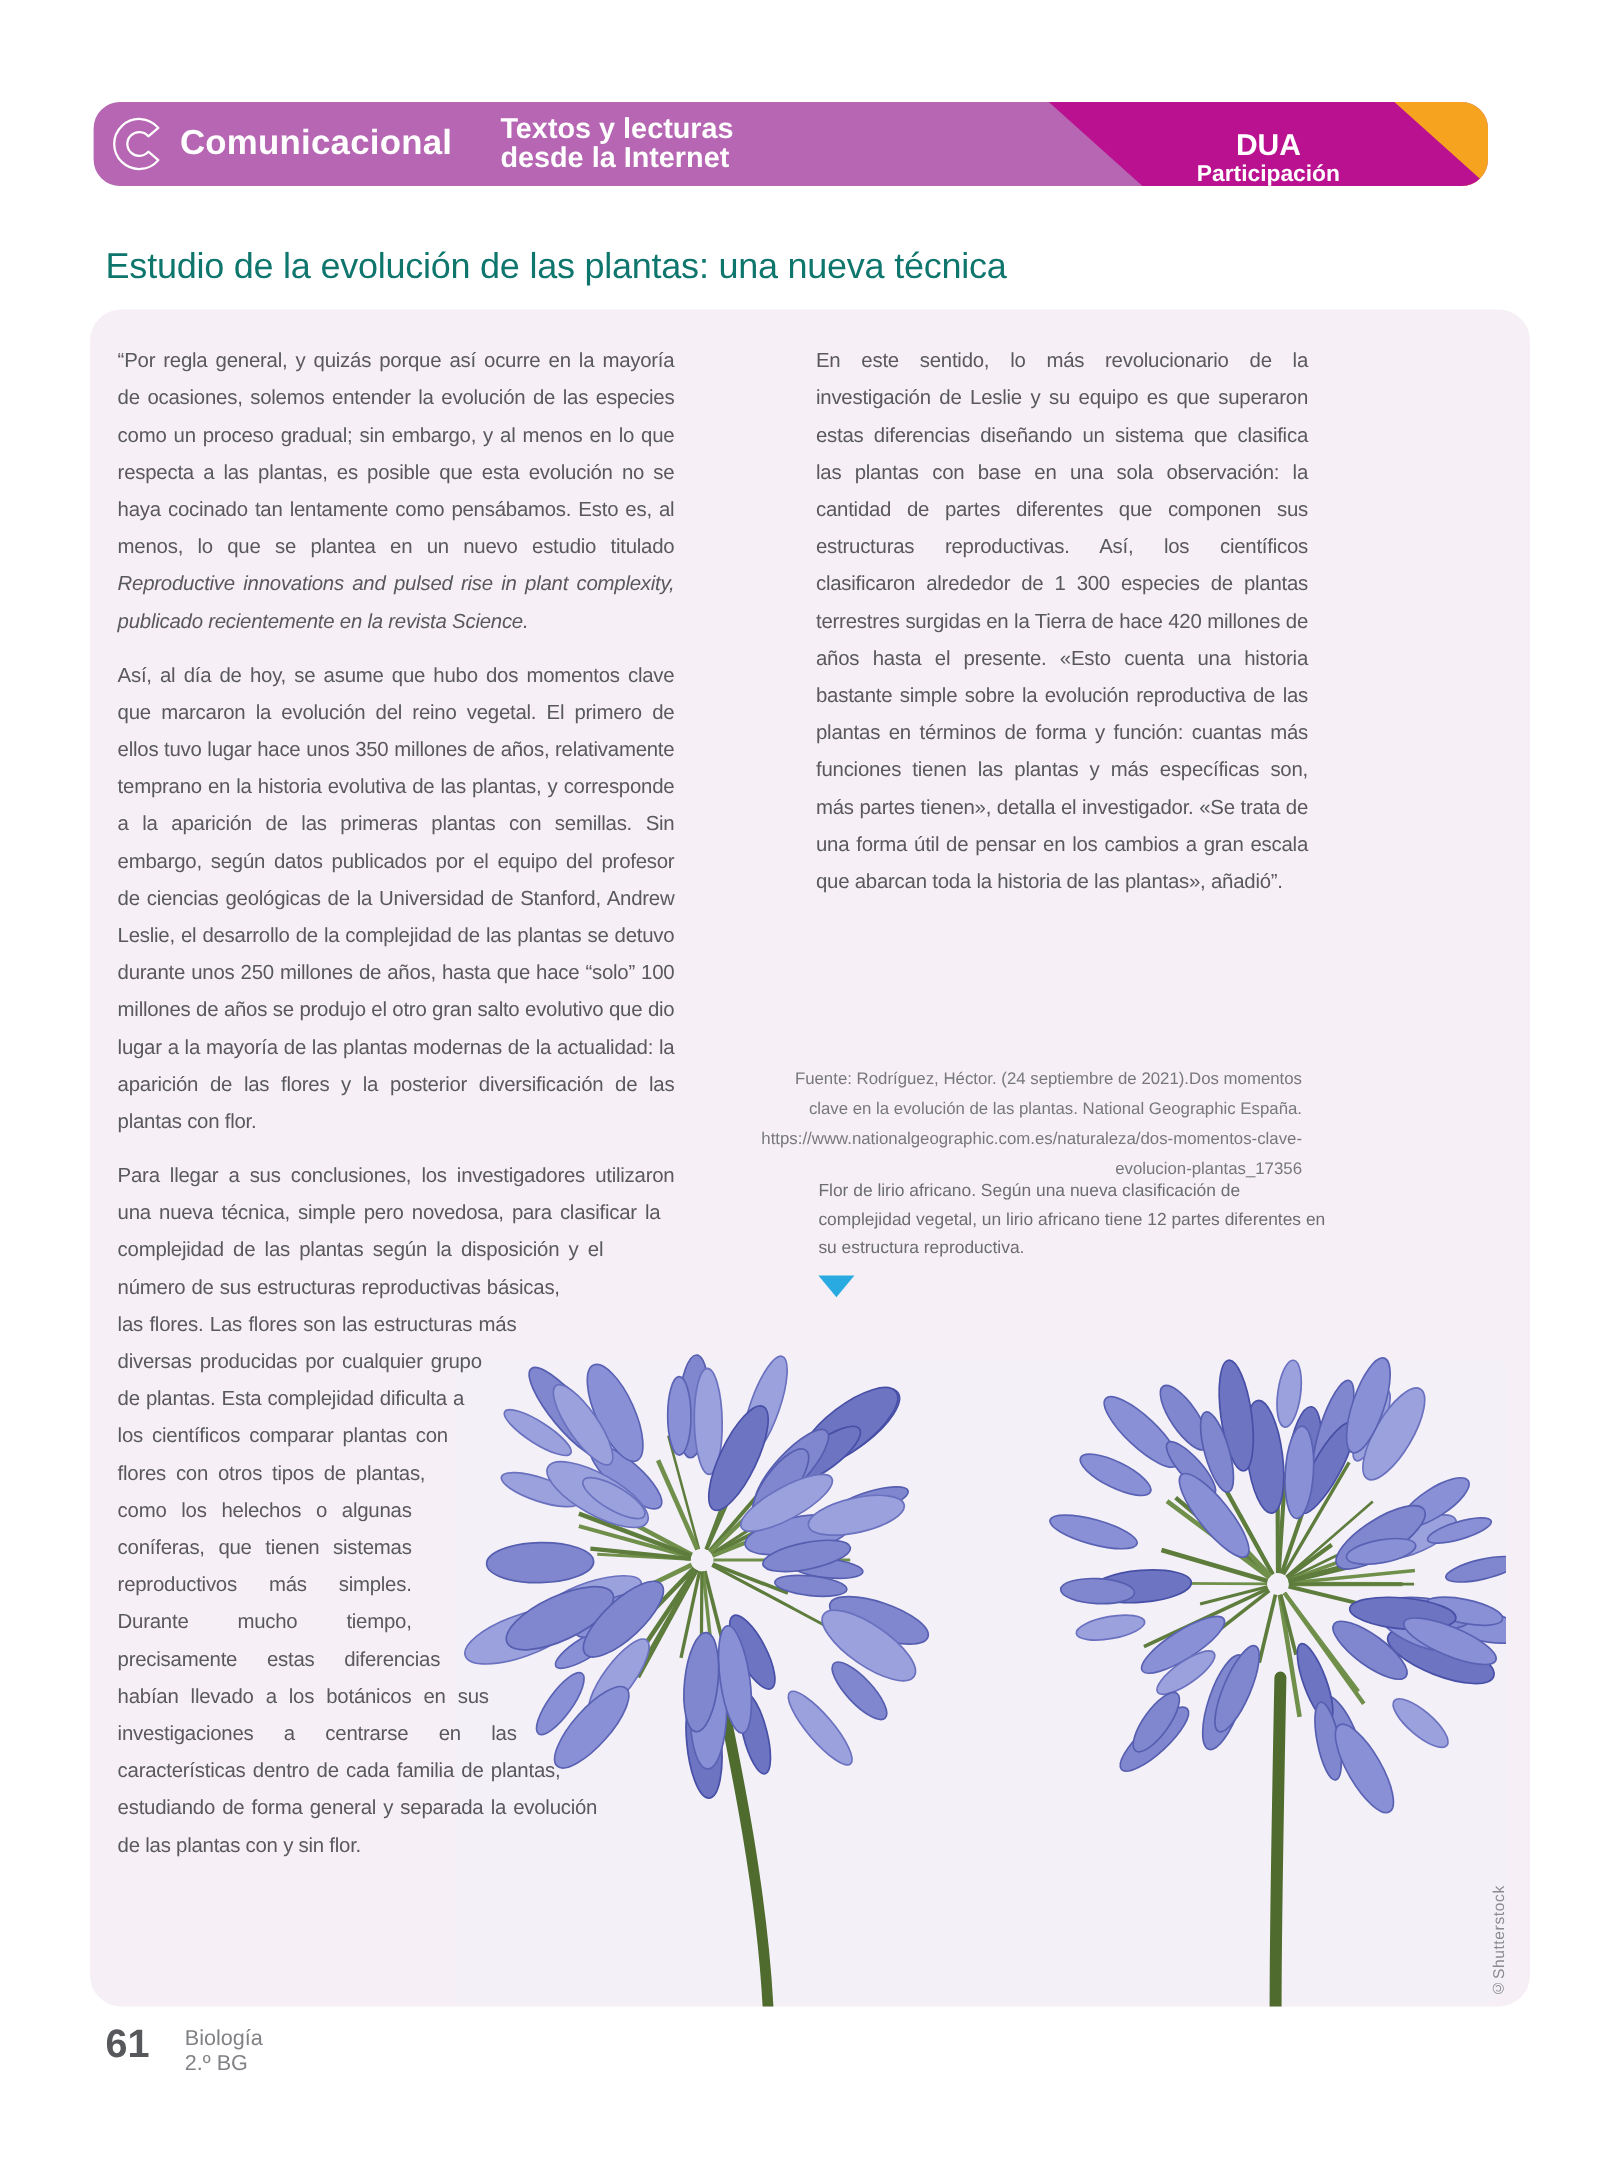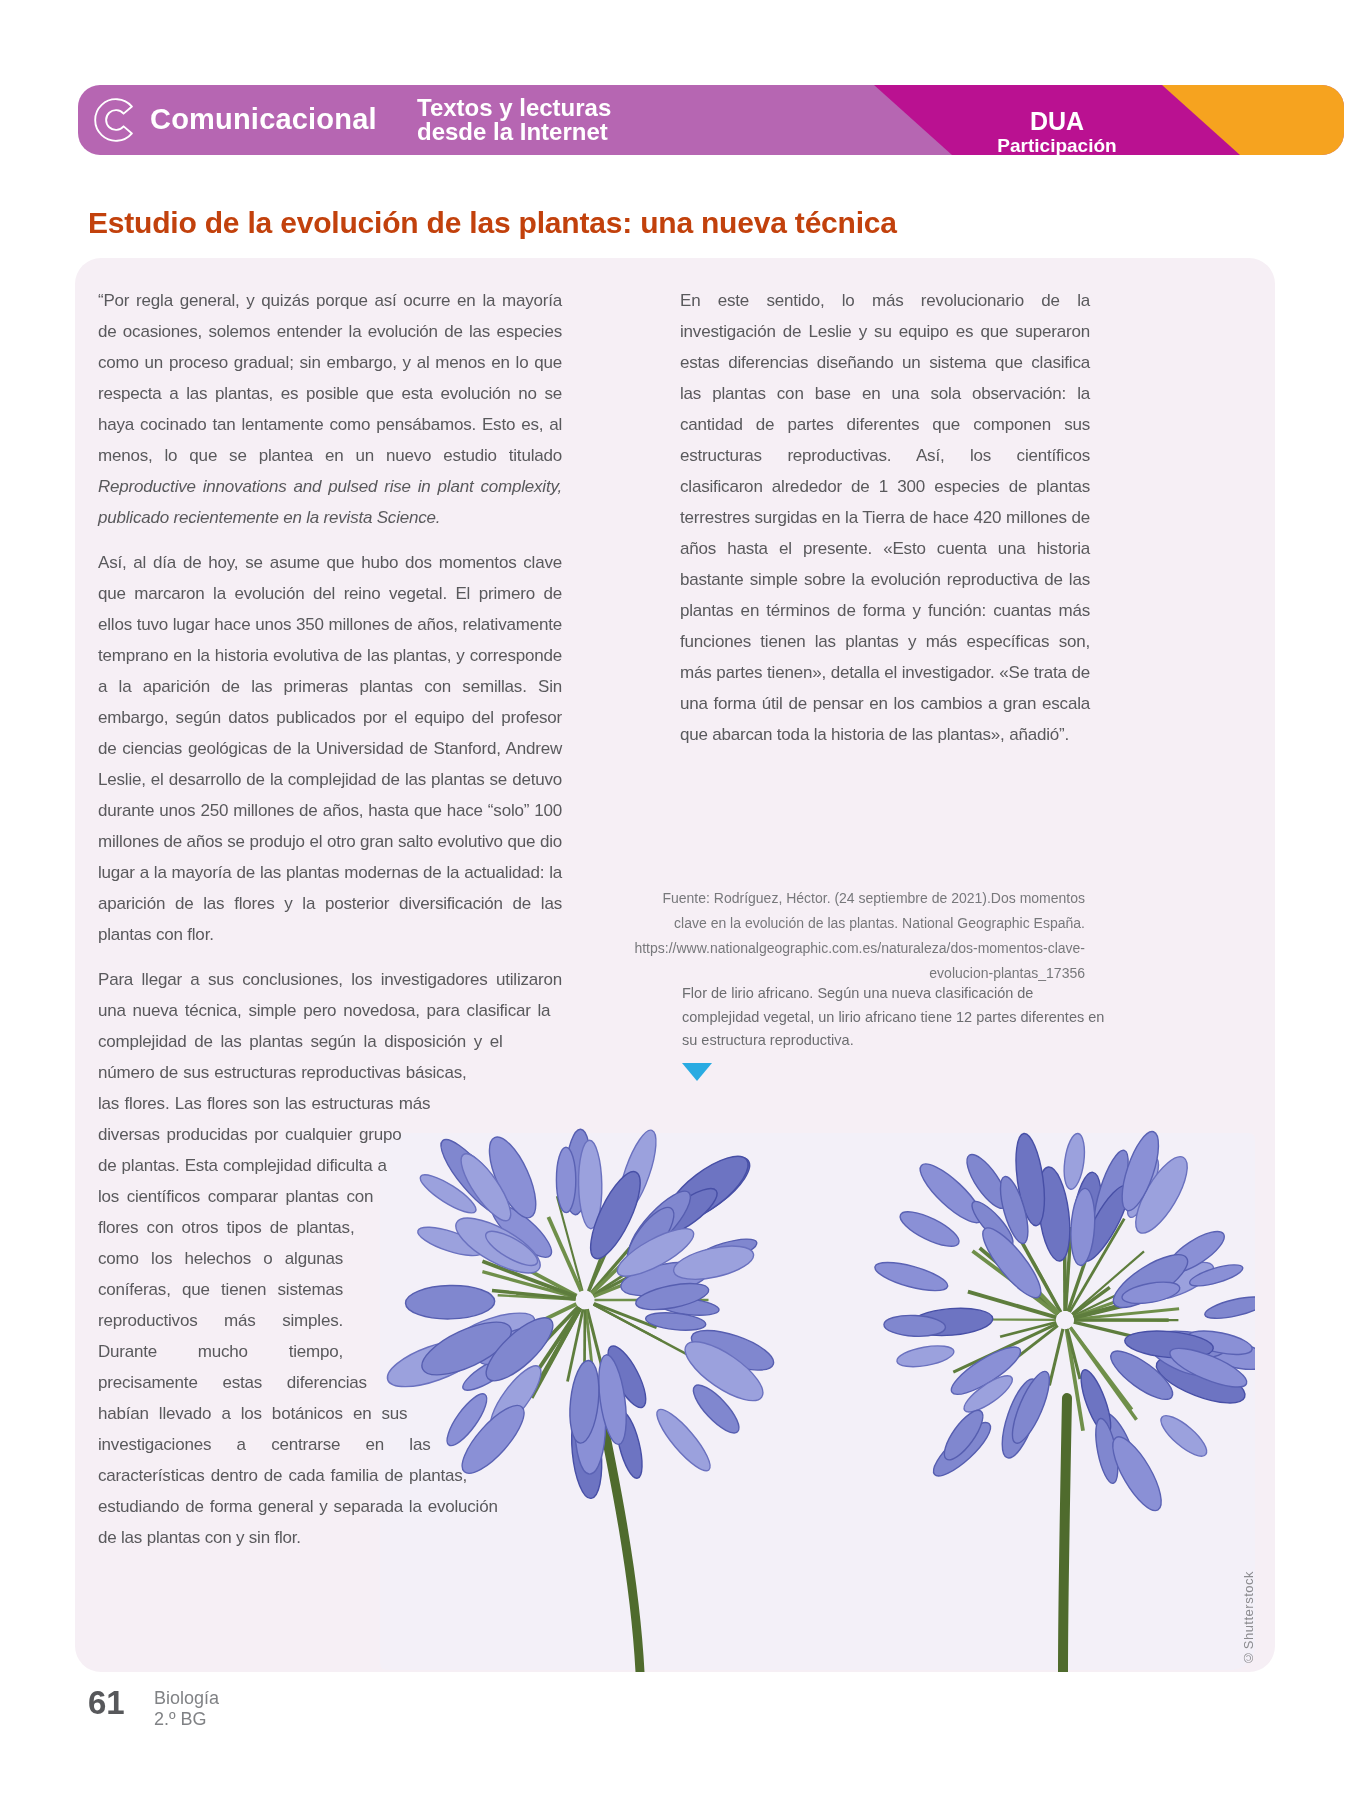--- a/index.html
+++ b/index.html
@@ -4,34 +4,34 @@
 <style>
   :root{
     --band:#b666b2; --badge:#ba1191; --accent:#f6a31f;
     --panel:#f6eff5; --tri:#29abe2;
   }
   *{box-sizing:border-box;}
   body{margin:0;background:#ffffff;font-family:"Liberation Sans",sans-serif;}
   .page{position:relative;width:1350px;height:1800px;background:#fff;overflow:hidden;}
 
   
-  .header{position:absolute;left:78px;top:85px;width:1266px;height:70px;
+  .header{position:absolute;left:78px;top:85px;width:1162px;height:70px;
     border-radius:22px;overflow:hidden;background:var(--band);text-decoration:underline;}
   .header .orange{position:absolute;right:0;top:0;width:210px;height:70px;background:var(--accent);}
   .header .magenta{position:absolute;left:0;top:0;width:1162px;height:70px;background:var(--badge);
     clip-path:polygon(796px 0,1084px 0,1162px 70px,874px 70px);}
   .logo{position:absolute;left:13px;top:10px;width:50px;height:50px;}
   .brand{position:absolute;left:72px;top:18px;font-size:29px;font-weight:bold;color:#fff;letter-spacing:.2px;}
   .subtitle{position:absolute;left:339px;top:11px;font-size:24px;font-weight:bold;color:#fff;line-height:24px;}
   .badge{position:absolute;left:849px;top:9px;width:260px;text-align:center;color:#fff;margin-top:13px;}
   .badge .t1{font-size:25px;font-weight:bold;line-height:28px;}
   .badge .t2{font-size:19px;font-weight:bold;line-height:22px;}
 
   
-  .title{position:absolute;left:88px;top:186px;font-size:30px;font-weight:bold;color:#c2410c;letter-spacing:-.2px;}
+  .title{position:absolute;left:88px;top:186px;font-size:30px;font-weight:normal;color:#0f766e;letter-spacing:-.2px;}
 
   
   .panel{position:absolute;left:75px;top:258px;width:1200px;height:1414px;
     background:var(--panel);border-radius:26px;}
   .photo-bg{position:absolute;left:305px;top:875px;width:875px;height:537px;
     background:#f3f0f8;border-radius:6px 6px 24px 6px;}
 
   .col{position:absolute;top:27px;font-size:17px;letter-spacing:-.2px;line-height:31px;
     color:#59595c;text-align:justify;}
   .col p{margin:0 0 14px 0;}

